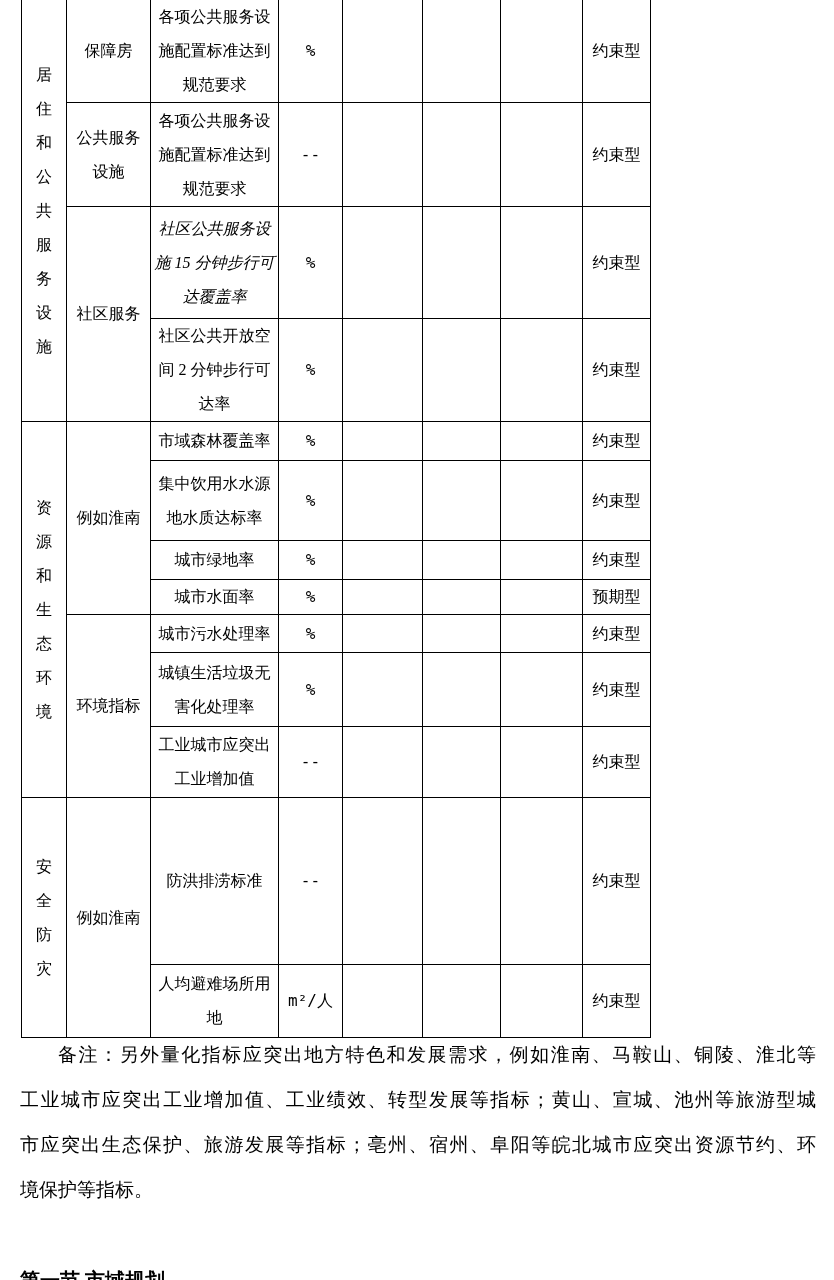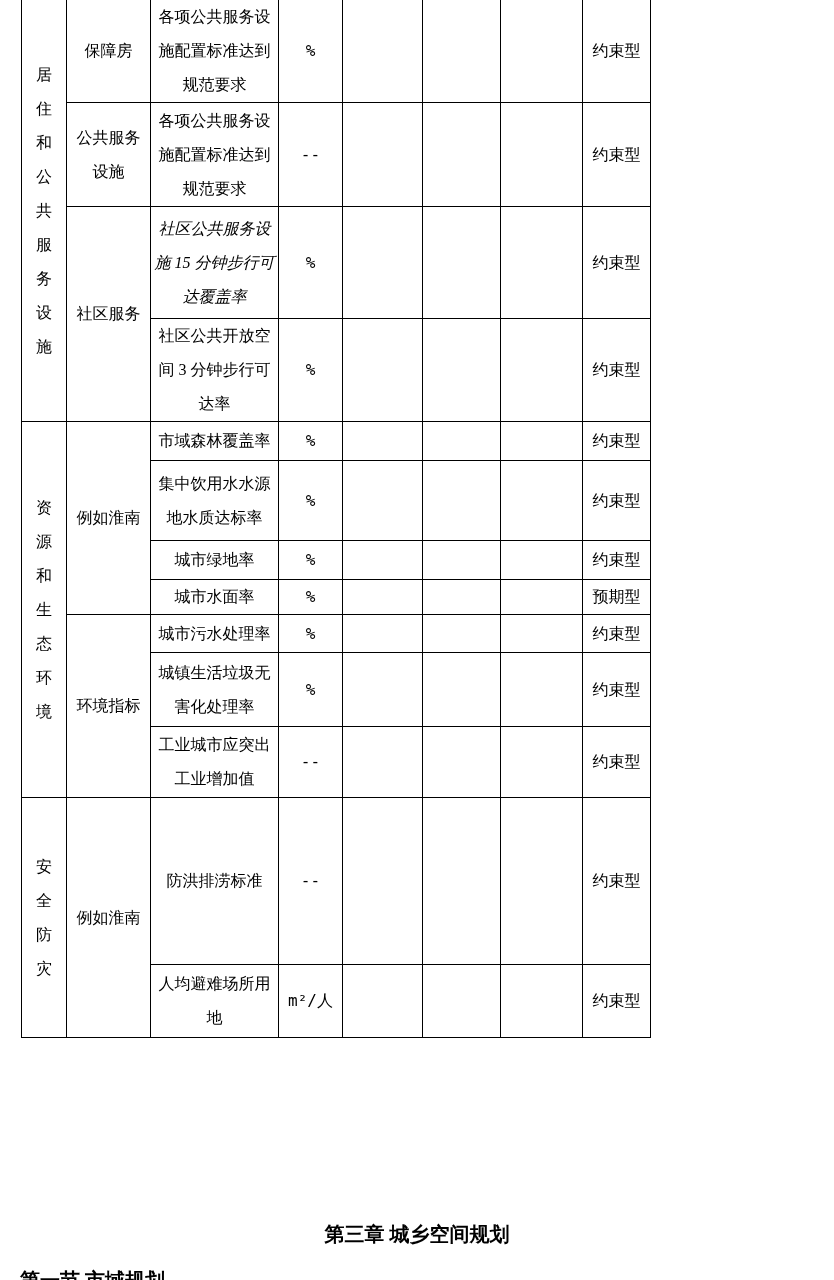--- a/index.html
+++ b/index.html
@@ -78,21 +78,21 @@
     <tr style="height:112px">
       <td rowspan="2">社区服务</td>
       <td class="lh36">社区公共服务设施 15 分钟步行可达覆盖率</td>
       <td class="unit">%</td>
       <td></td>
       <td></td>
       <td></td>
       <td>约束型</td>
     </tr>
     <tr style="height:103px">
-      <td class="lh33">社区公共开放空间 3 分钟步行可达率</td>
+      <td class="lh33">社区公共开放空间 2 分钟步行可达率</td>
       <td class="unit">%</td>
       <td></td>
       <td></td>
       <td></td>
       <td>约束型</td>
     </tr>
     <tr style="height:39px">
       <td class="vert g2" rowspan="7">资
 源
 和
@@ -174,17 +174,22 @@
       <td class="lh35">人均避难场所用地</td>
       <td class="unit">m²/人</td>
       <td></td>
       <td></td>
       <td></td>
       <td>约束型</td>
     </tr>
   </tbody>
     </table>
 
+  <div class="note">
+    <div class="nline first">备注：另外量化指标应突出地方特色和发展需求，例如淮南、马鞍山、铜陵、淮北等</div>
+    <div class="nline">工业城市应突出工业增加值、工业绩效、转型发展等指标；黄山、宣城、池州等旅游型城</div>
+    <div class="nline">市应突出生态保护、旅游发展等指标；亳州、宿州、阜阳等皖北城市应突出资源节约、环</div>
+    <div class="nline last">境保护等指标。</div>
+  </div>
 
-  <div class="chapter">第三章  城乡空间规划</div>
   <div class="section">第一节  市域规划</div>
 
 </div>
 
 </body></html>

